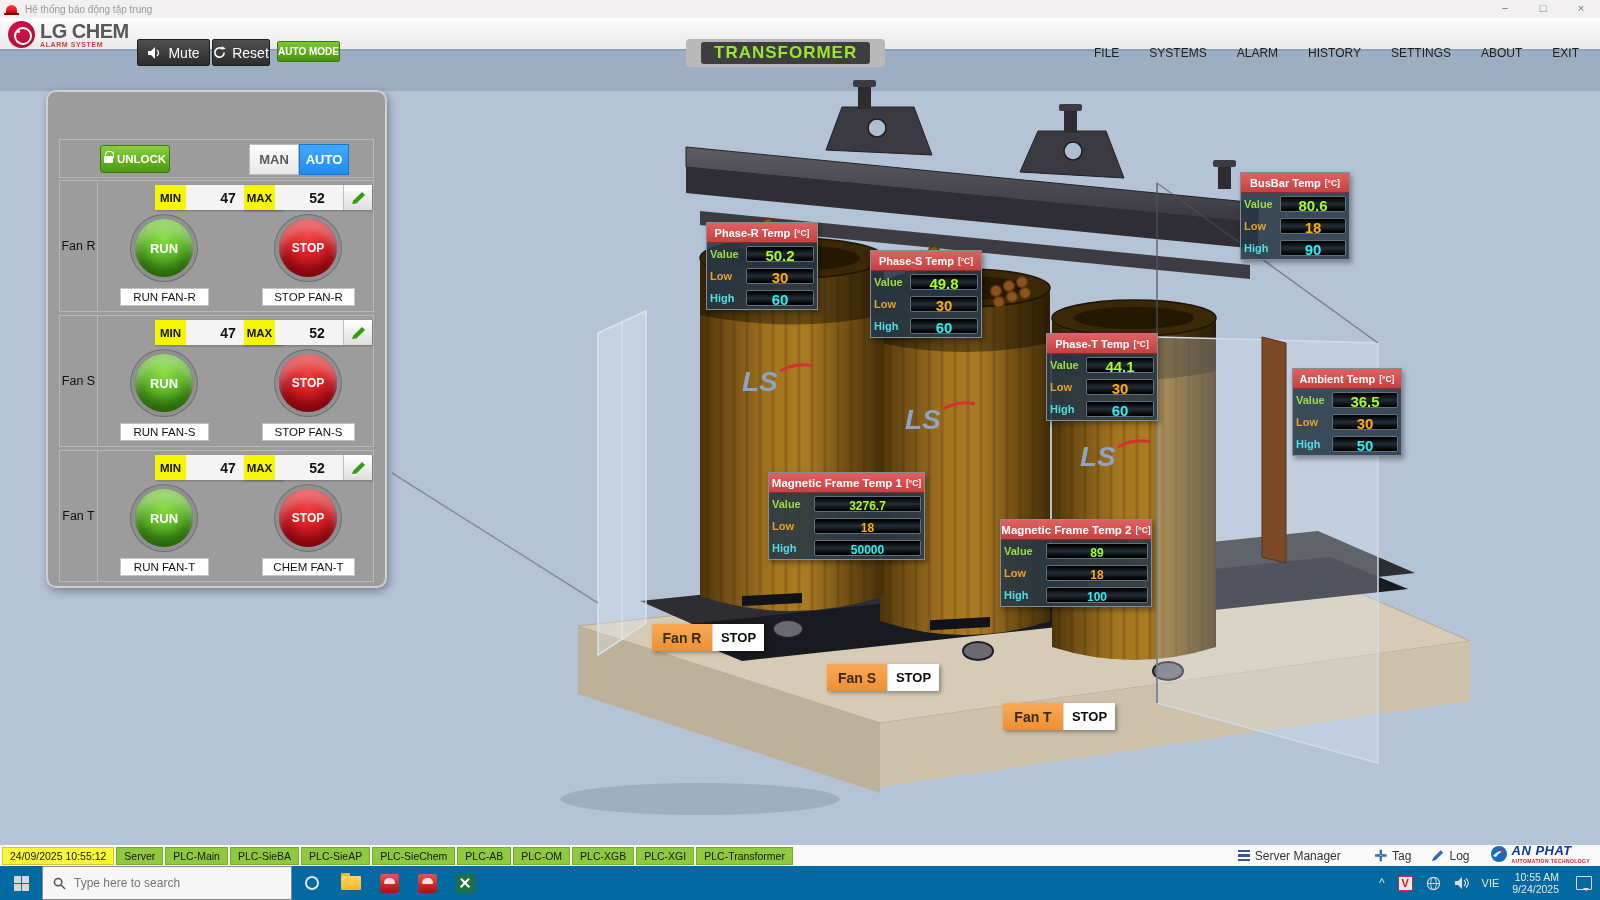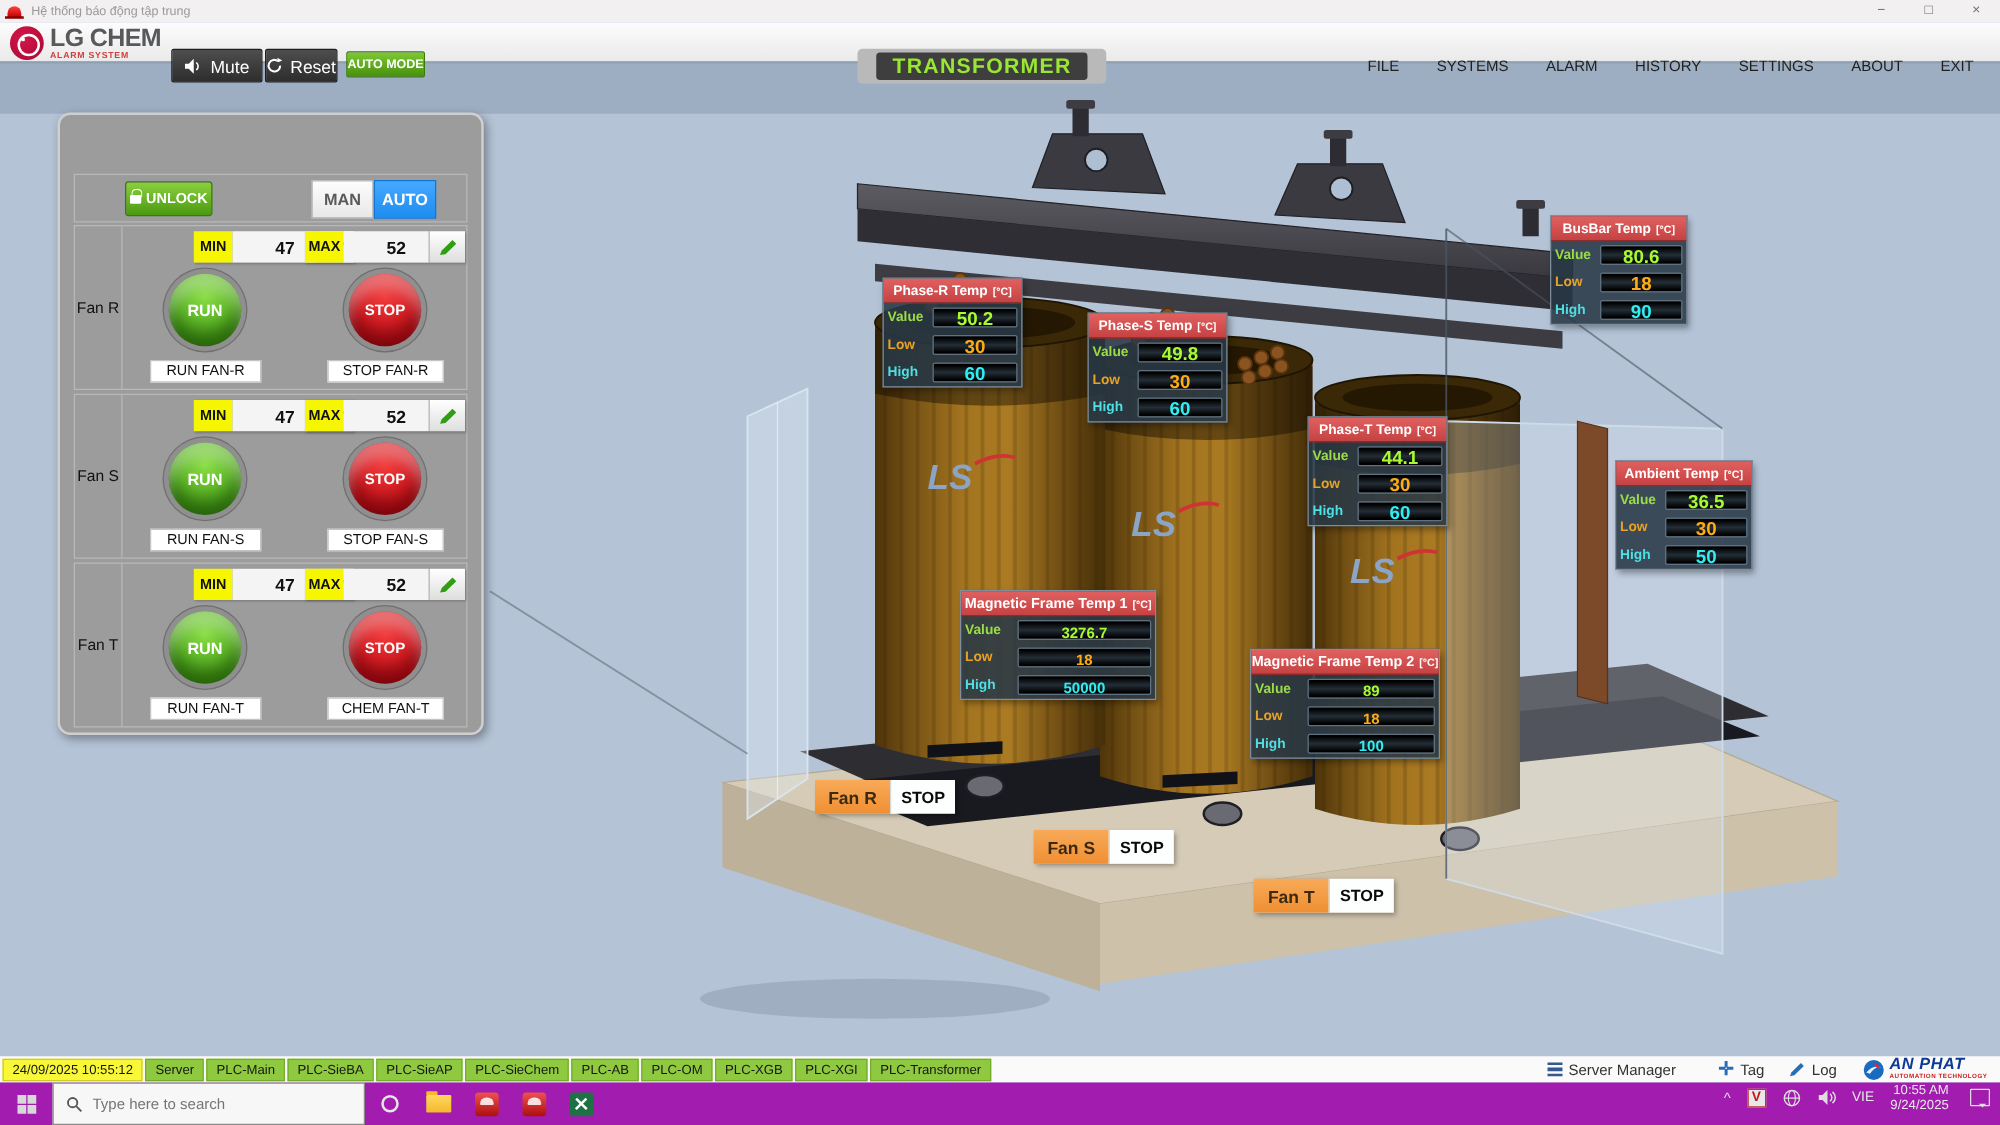--- a/index.html
+++ b/index.html
@@ -98,27 +98,27 @@
   
   #statusbar { position:absolute; left:0; top:845px; width:100%; height:21px; background:#fafafa; display:flex; align-items:center; z-index:30; }
   .sb-cell { height:18px; margin-left:2px; display:flex; align-items:center; justify-content:center; font-size:10.5px; color:#161616; padding:0 7px; }
   .sb-time { background:#f8f838; border:1px solid #cfc92a; }
   .sb-tab { background:#8fc93f; border:1px solid #74ad2b; }
   #sb-right { margin-left:auto; display:flex; align-items:center; gap:20px; margin-right:10px; }
   .sbr-item { display:flex; align-items:center; gap:5px; font-size:12px; color:#333; }
   .sm-icon { display:flex; flex-direction:column; gap:2px; width:12px; }
   .sm-icon span { height:2.5px; background:#35598e; }
   .plus-icon { color:#2a6db5; font-weight:bold; font-size:15px; line-height:10px; }
-  #anphat { display:flex; align-items:center; gap:4px; }
+  #anphat { display:flex; gap:4px; }
   #anphat-texts { display:flex; flex-direction:column; line-height:11px; }
   .ap-name { font-size:13px; font-weight:bold; color:#0d3a96; font-style:italic; letter-spacing:0.5px; }
   .ap-sub { font-size:5px; color:#d02020; font-weight:bold; letter-spacing:0.4px; }
 
   
-  #taskbar { position:absolute; left:0; top:866px; width:100%; height:34px; background:#a21caf; display:flex; align-items:flex-start; z-index:30; }
+  #taskbar { position:absolute; left:0; top:866px; width:100%; height:34px; background:#0369a1; display:flex; align-items:center; z-index:30; }
   #start-btn { width:42px; height:34px; display:flex; align-items:center; justify-content:center; }
   .win-logo { width:15px; height:15px; display:grid; grid-template-columns:7px 7px; grid-template-rows:7px 7px; gap:1px; }
   .win-logo span { background:#d8d8d8; }
   #search-box { width:250px; height:34px; background:#f7f7f7; border:1px solid #8a8a8a; display:flex; align-items:center; gap:8px; padding:0 10px; }
   #search-box input { border:none; outline:none; background:transparent; font-size:12px; color:#555; width:190px; font-family:"Liberation Sans", sans-serif; }
   #cortana-btn { width:40px; display:flex; justify-content:center; }
   .cortana-ring { width:14px; height:14px; border:2px solid #e6e6e6; border-radius:50%; }
   .tb-icon { width:38px; height:34px; display:flex; align-items:center; justify-content:center; }
   .folder-glyph { width:20px; height:14px; background:linear-gradient(#ffd75e,#f5b82e); border-radius:1px; position:relative; }
   .folder-glyph::before { content:""; position:absolute; left:0; top:-3px; width:9px; height:3px; background:#f5b82e; border-radius:1px 1px 0 0; }

